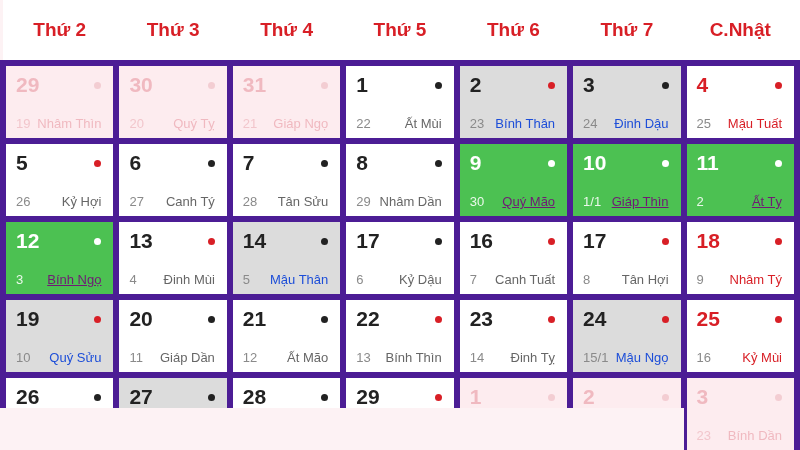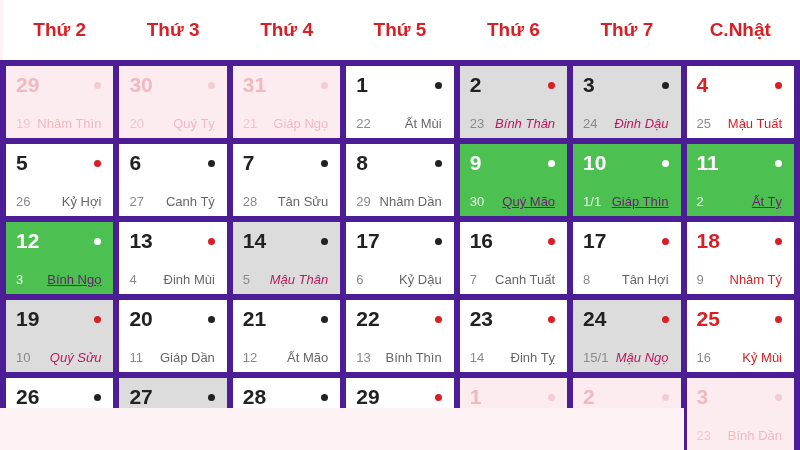--- a/index.html
+++ b/index.html
@@ -109,21 +109,21 @@
   td.faded .solar { color: #f0b9c0; }
   td.faded .lunar-left { color: #f2c6cc; }
   td.faded .lunar-right { color: #f0b9c0; }
   td.faded .dot { background: #f3cdd2; }
 
   .solar.red { color: #d81f26; }
   .lunar-right.red { color: #d81f26; }
 
   td.grey .solar { color: #222222; }
   td.grey .lunar-left { color: #8a8a8a; }
-  td.grey .lunar-right { color: #be185d; font-style: italic; }
+  td.grey .lunar-right { color: #1d4ed8; }
 
   .footer-strip {
     position: absolute;
     left: 0;
     right: 0;
     bottom: 0;
     height: 42px;
     background: #fdf2f4;
   }
 </style>

